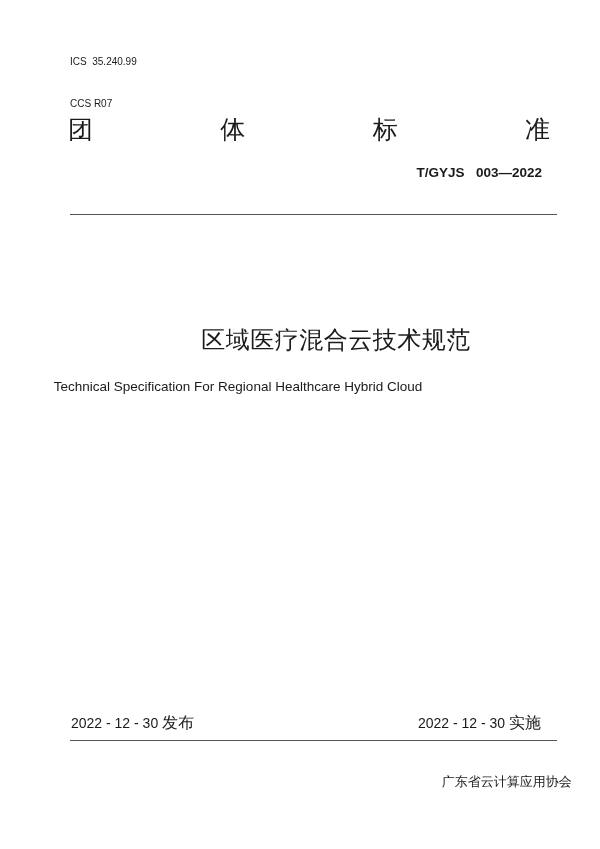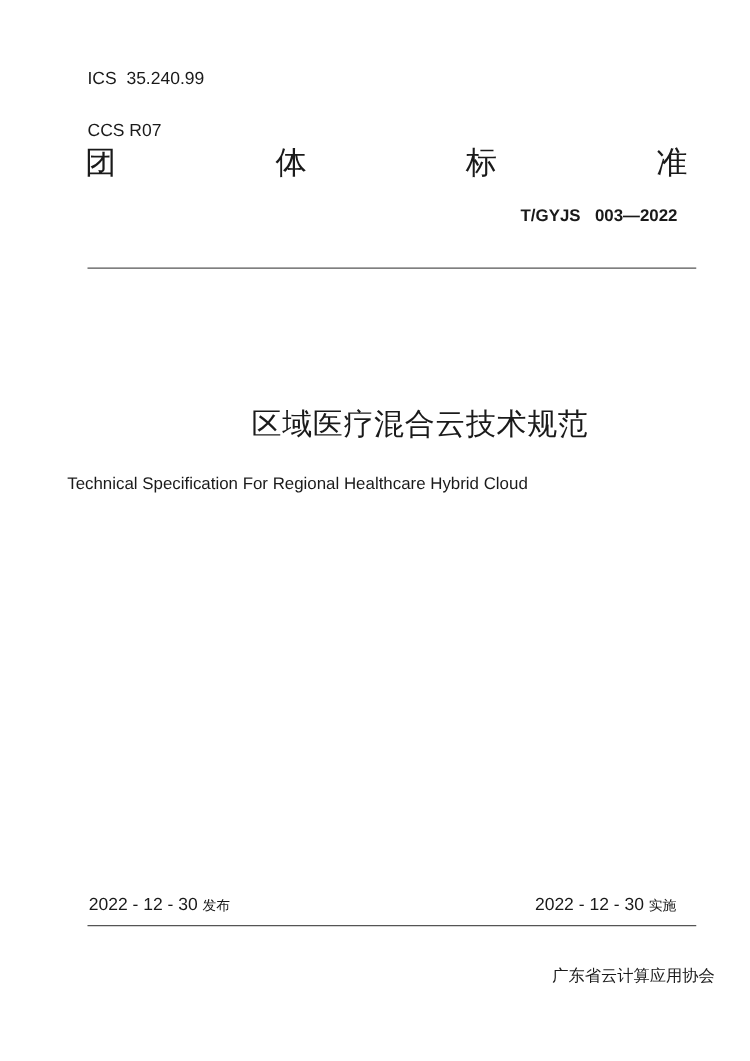--- a/index.html
+++ b/index.html
@@ -1,26 +1,26 @@
 <!DOCTYPE html>
 <html><head>
 <meta charset="utf-8">
 <style>
   html, body { margin: 0; padding: 0; background: #ffffff; }
   body { width: 600px; height: 849px; position: relative; overflow: hidden; color: #1a1a1a; font-family: "Liberation Sans", "DejaVu Sans", sans-serif; }
   .abs { position: absolute; }
-  .ics { left: 70px; top: 27px; font-size: 14px; line-height: 14px; white-space: pre; }
+  .ics { left: 70px; top: 27px; font-size: 10px; line-height: 14px; white-space: pre; }
   .title-row { left: 68px; top: 113px; width: 482px; display: flex; justify-content: space-between; font-family: "DejaVu Serif", serif; font-size: 25px; line-height: 34px; }
   .code { right: 58px; top: 164px; font-size: 13.5px; line-height: 18px; word-spacing: 2px; font-weight: bold; }
   .rule-top { left: 70px; top: 214px; width: 487px; height: 1px; background: #555; }
   .cn-title { left: 0; width: 600px; top: 326px; text-align: center; font-family: Liberation Mono, monospace; font-size: 24px; line-height: 32px; letter-spacing: 0.5px; margin-left: 36px; }
   .en-title { left: 0; width: 476px; top: 378px; text-align: center; font-size: 13.5px; line-height: 18px; }
   .date-left { left: 71px; top: 713px; font-size: 14px; line-height: 20px; }
   .date-right { right: 59px; top: 713px; font-size: 14px; line-height: 20px; }
-  .date-suffix { font-family: "DejaVu Serif", serif; font-size: 11px; }
+  .date-suffix { font-family: "DejaVu Serif", serif; font-size: 16px; }
   .rule-bottom { left: 70px; top: 740px; width: 487px; height: 1px; background: #555; }
   .publisher { left: 0; width: 600px; top: 773px; text-align: right; font-family: "DejaVu Serif", serif; font-size: 13px; line-height: 18px; padding-left: 30px; }
   .publisher .gap { display: inline-block; width: 28px; }
 </style>
 </head>
 <body>
 
 <div class="abs ics">
   <div>ICS  35.240.99</div>
   <div>CCS R07</div>

